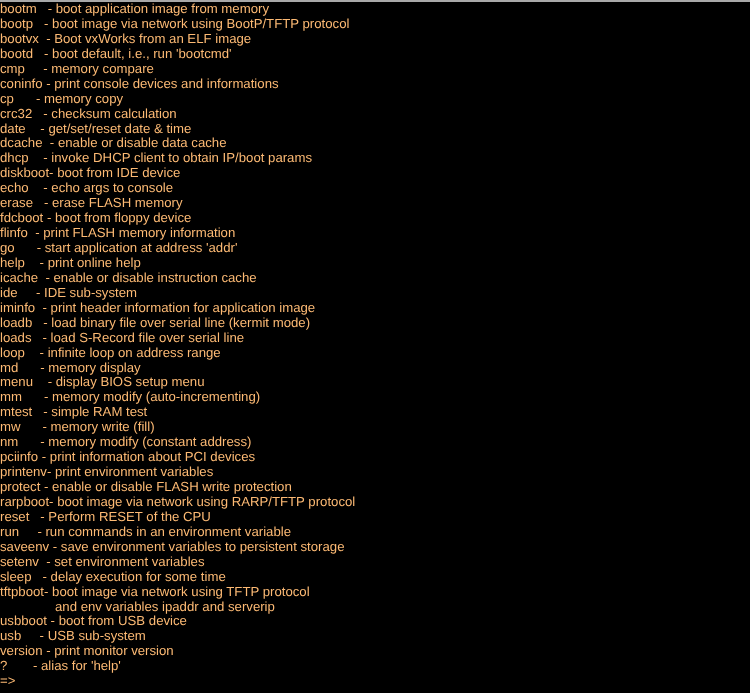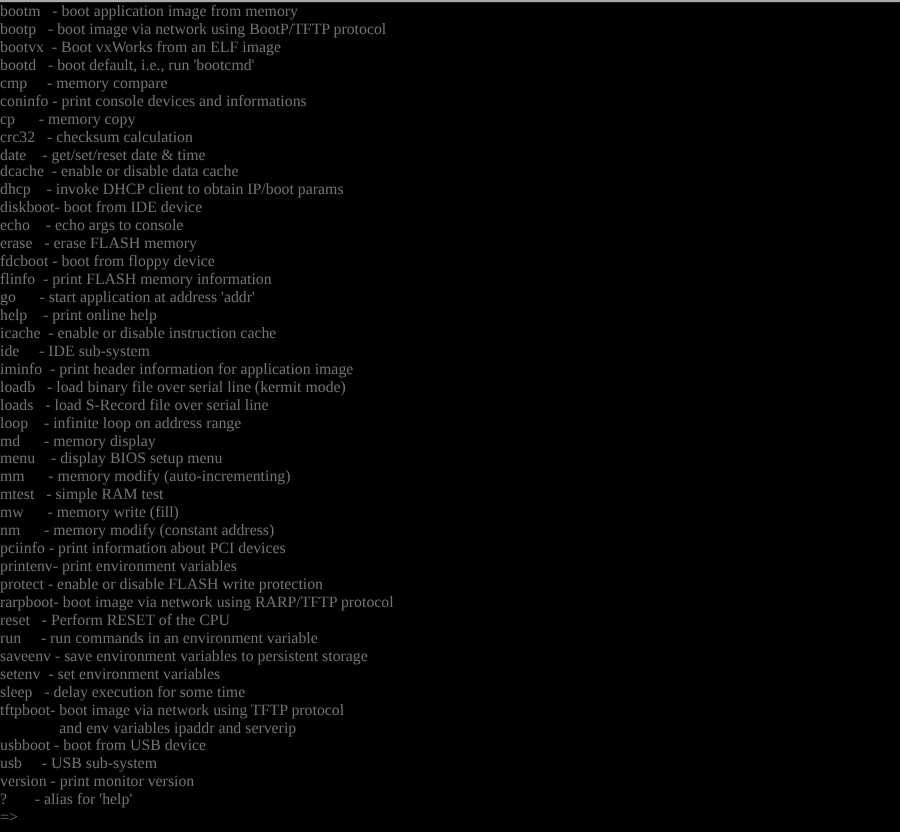--- a/index.html
+++ b/index.html
@@ -30,25 +30,25 @@
     left: 0;
     width: 750px;
     height: 691px;
     background: #000000;
     padding: 0;
     box-sizing: border-box;
   }
   #console-output {
     margin: 0;
     padding: 0;
-    font-family: Liberation Serif, serif;
+    font-family: Liberation Sans, sans-serif;
     font-size: 13.2px;
     line-height: 14.95px;
     letter-spacing: 0px;
-    color: #737373;
+    color: #fdba74;
     white-space: pre;
     font-weight: normal;
     -webkit-font-smoothing: none;
     text-rendering: geometricPrecision;
   }
   .console-line {
     display: block;
     height: 14.95px;
     white-space: pre;
   }

